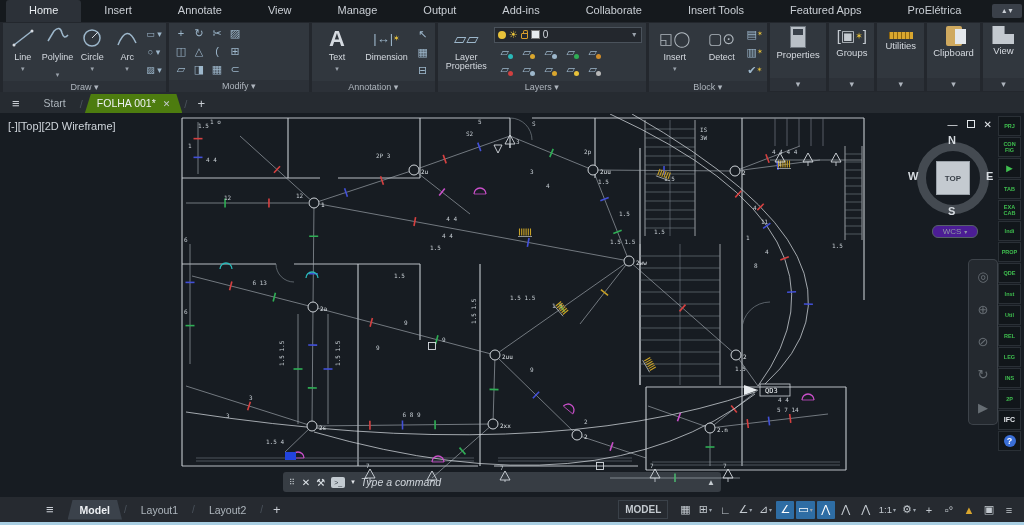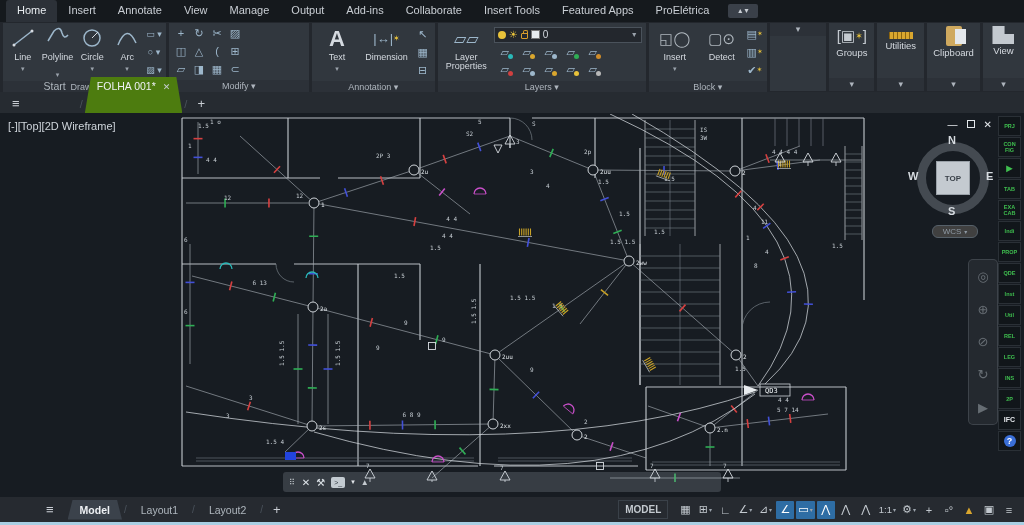--- a/index.html
+++ b/index.html
@@ -3,21 +3,21 @@
 <meta charset="utf-8">
 <style>
   * { margin:0; padding:0; box-sizing:border-box; }
   html,body { width:1024px; height:525px; overflow:hidden; background:#0d1013;
               font-family:"Liberation Sans","DejaVu Sans",sans-serif; }
   #app { position:relative; width:1024px; height:525px; background:#161b21; }
 
   
   #menubar { position:absolute; left:0; top:0; width:1024px; height:22px;
              background:#15191d; display:flex; align-items:stretch; padding-left:6px; }
-  .menutab { color:#c9ced4; font-size:11px; padding:4px 11px 3px; cursor:default; white-space:nowrap; }
+  .menutab { color:#c9ced4; font-size:11px; padding:4px 23px 3px; cursor:default; white-space:nowrap; }
   .menutab.active { background:#2c3138; color:#e8ecf0; border-radius:3px 3px 0 0; }
   #ribbon-collapse { margin-left:8px; margin-top:4px; width:30px; height:14px; background:#3a4049;
              border-radius:2px; color:#c9ced4; font-size:8px; text-align:center; line-height:14px; }
 
   
   #ribbon { position:absolute; left:0; top:22px; width:1024px; height:70px;
             background:#23272d; display:flex; gap:3px; padding:1px 0 1px 3px; }
   .panel { background:#31373e; display:flex; flex-direction:column; height:68px; }
   .panel-body { flex:1; display:flex; align-items:center; padding:2px 4px; gap:3px; }
   .panel-foot { height:13px; text-align:center; color:#aeb5bd; font-size:9px; line-height:12px;
@@ -55,42 +55,42 @@
              background-image:repeating-linear-gradient(90deg,#8a6410 0 1px,transparent 1px 4px); }
   .prop-ic { width:16px; height:22px; background:#b9c0c7; border:1px solid #6d757d; position:relative; }
   .prop-ic:after { content:""; position:absolute; left:2px; top:2px; width:10px; height:6px; background:#39414a; }
   .grp-ic { color:#c3c9cf; font-size:15px; line-height:20px; }
   .grp-ic b { color:#e8c23a; font-size:9px; vertical-align:top; }
 
   
   #filetabs { position:absolute; left:0; top:92px; width:1024px; height:21px; background:#262b31;
               display:flex; align-items:flex-end; gap:2px; padding-left:8px; }
   #ft-menu { color:#c9ced4; font-size:13px; margin:0 10px 2px 4px; }
-  .ftab { font-size:10.5px; color:#aeb6bd; padding:3px 12px 21px;text-align:right; }
+  .ftab { font-size:10.5px; color:#aeb6bd; padding:3px 12px 4px;text-align:right; }
   .ftab.active { background:#4d7c0f; color:#eef1f4; clip-path:polygon(6px 0,calc(100% - 6px) 0,100% 100%,0 100%); }
   .ftab .x { margin-left:7px; color:#c6ccd2; font-size:9px; }
   .ftab-new { color:#c9ced4; font-size:13px; padding:0 8px 2px; }
   .ftab-sep { color:#4a525b; font-size:11px; padding-bottom:3px; }
 
   
   #canvas { position:absolute; left:0; top:113px; width:1024px; height:384px; background:#171c22; overflow:hidden; }
   #vplabel { position:absolute; left:8px; top:7px; color:#cfd5db; font-size:11px; }
   #winctl { position:absolute; right:32px; top:6px; display:flex; gap:9px; color:#e4e8ec; font-size:10px; }
   #winctl span { cursor:default; }
   .wc-box { display:inline-block; width:8px; height:8px; border:1px solid #e4e8ec; margin-top:1px; }
 
   
   #viewcube { position:absolute; left:912px; top:24px; width:82px; height:82px; }
   #vc-ring { position:absolute; left:5px; top:5px; width:72px; height:72px; border-radius:50%;
              border:9px solid rgba(105,113,121,0.55); }
   .vc-dir { position:absolute; color:#d7dce1; font-size:11px; font-weight:bold; }
   #vc-face { position:absolute; left:24px; top:24px; width:34px; height:34px; background:#c4cad0;
              border:1px solid #9aa1a8; color:#3a4149; font-size:8px; font-weight:bold;
              display:flex; align-items:center; justify-content:center; }
-  #wcs { position:absolute; left:932px; top:112px; width:46px; height:13px; background:#404040;
+  #wcs { position:absolute; left:932px; top:112px; width:46px; height:13px; background:#4c1d95;
          border:1px solid #566069; border-radius:6px; color:#8f9aa5; font-size:8px;
          display:flex; align-items:center; justify-content:center; gap:3px; }
 
   
   #navbar { position:absolute; left:968px; top:146px; width:30px; height:166px;
             background:rgba(190,198,205,0.08); border:1px solid rgba(200,208,215,0.16); border-radius:5px;
             display:flex; flex-direction:column; align-items:center; justify-content:space-around; }
   #navbar span { color:rgba(185,193,200,0.45); font-size:13px; }
 
   
@@ -293,20 +293,26 @@
         <div class="smallcol" id="block-col">
             <span class="sicon">▤<b style="color:#e8c23a;font-size:7px">✶</b></span>
             <span class="sicon">▥<b style="color:#e8c23a;font-size:7px">✶</b></span>
             <span class="sicon">✔<b style="color:#e8c23a;font-size:7px">✶</b></span>
           </div>
       </div>
       <div class="panel-foot">Block ▾</div>
     </div>
 
   <div class="panel solo" style="width: 58px;">
+        <div class="panel-body">
+          <span>
+            <div class="prop-ic"></div>
+          </span>
+          <span class="solo-label">Properties</span>
+        </div>
         <div class="panel-foot">▾</div>
       </div>
       <div class="panel solo" style="width: 46px;">
         <div class="panel-body">
           <span><span class="grp-ic">[▣<b>✶</b>]</span></span>
           <span class="solo-label">Groups</span>
         </div>
         <div class="panel-foot">▾</div>
       </div>
       <div class="panel solo" style="width: 48px;">
@@ -747,20 +753,21 @@
           <em>?</em>
         </div>
       </div>
 
     <div id="cmdline">
       <span id="cmd-handle">⠿</span>
       <span id="cmd-close">✕</span>
       <span id="cmd-wrench">⚒</span>
       <span id="cmd-icon">&gt;_</span>
       <span class="caret" style="color:#e4e8ec">▾</span>
+      <span id="cmd-input">Type a command</span>
       <span id="cmd-up">▲</span>
     </div>
   </div>
 
   <div id="statusbar">
     <span id="sb-menu">≡</span>
     <span id="sb-tabs" style="display:flex;align-items:center;gap:2px">
         <span class="ltab active">Model</span>
         <span class="lsep">/</span>
         <span class="ltab">Layout1</span>

